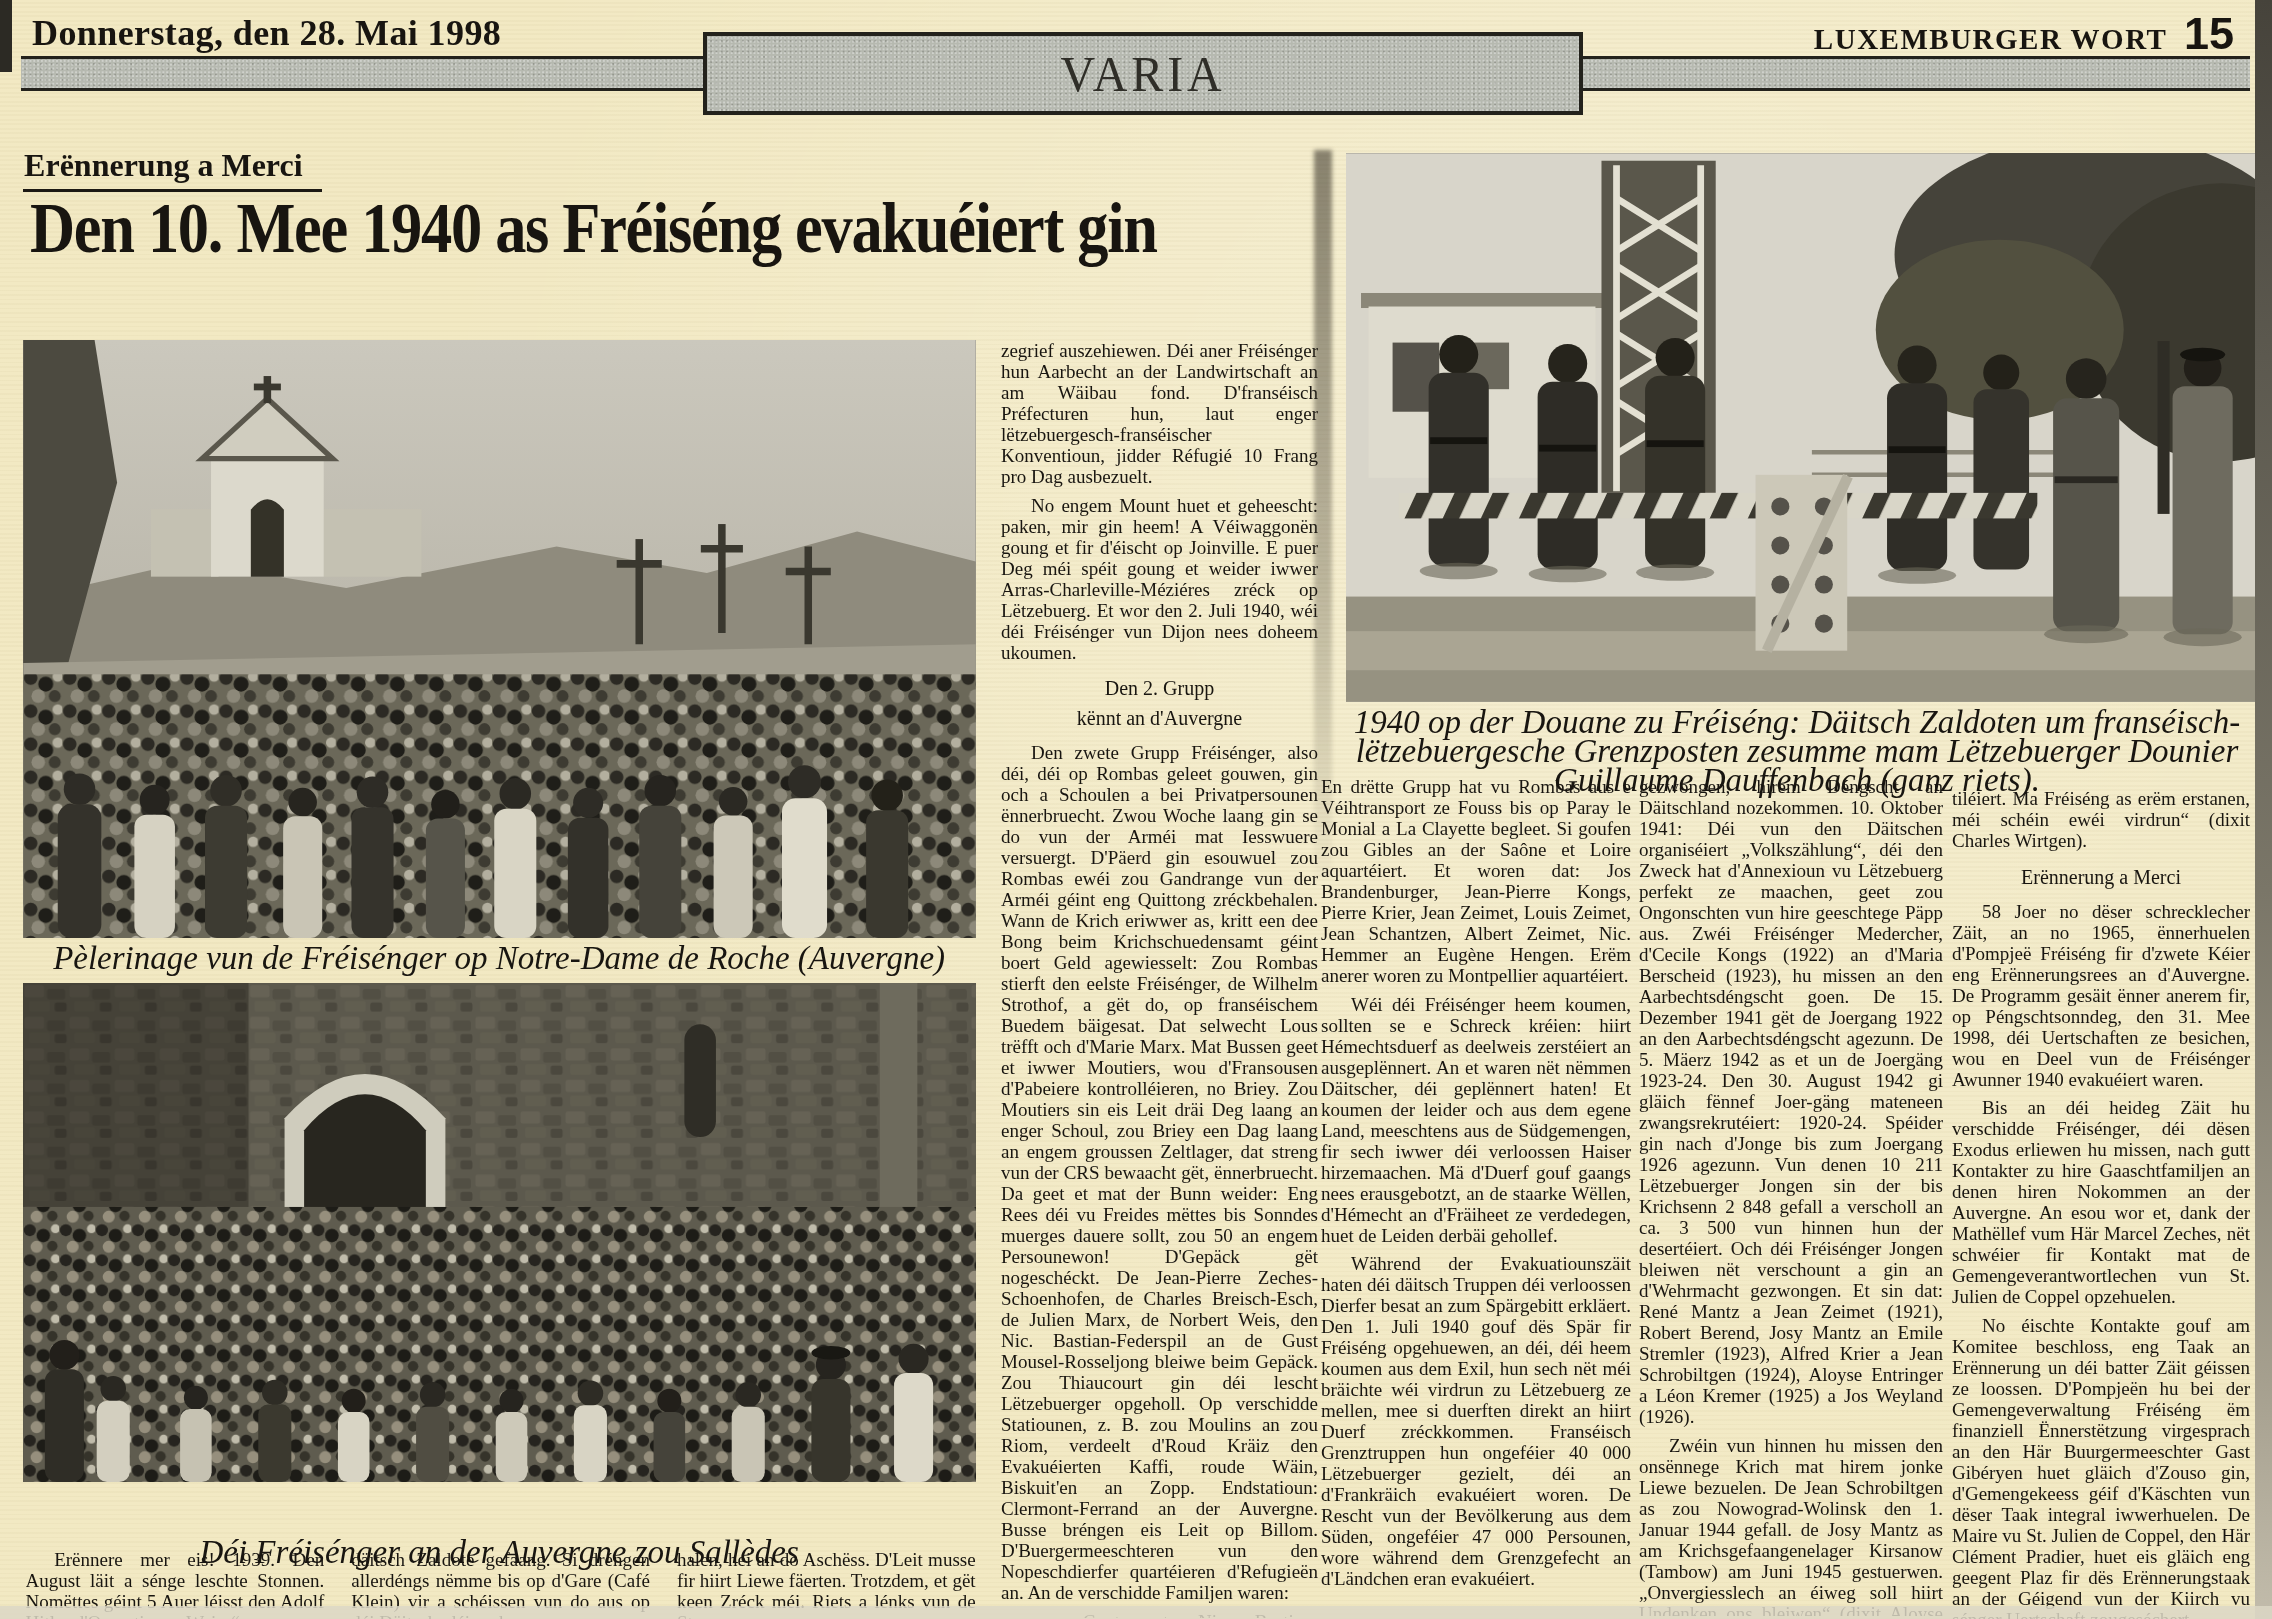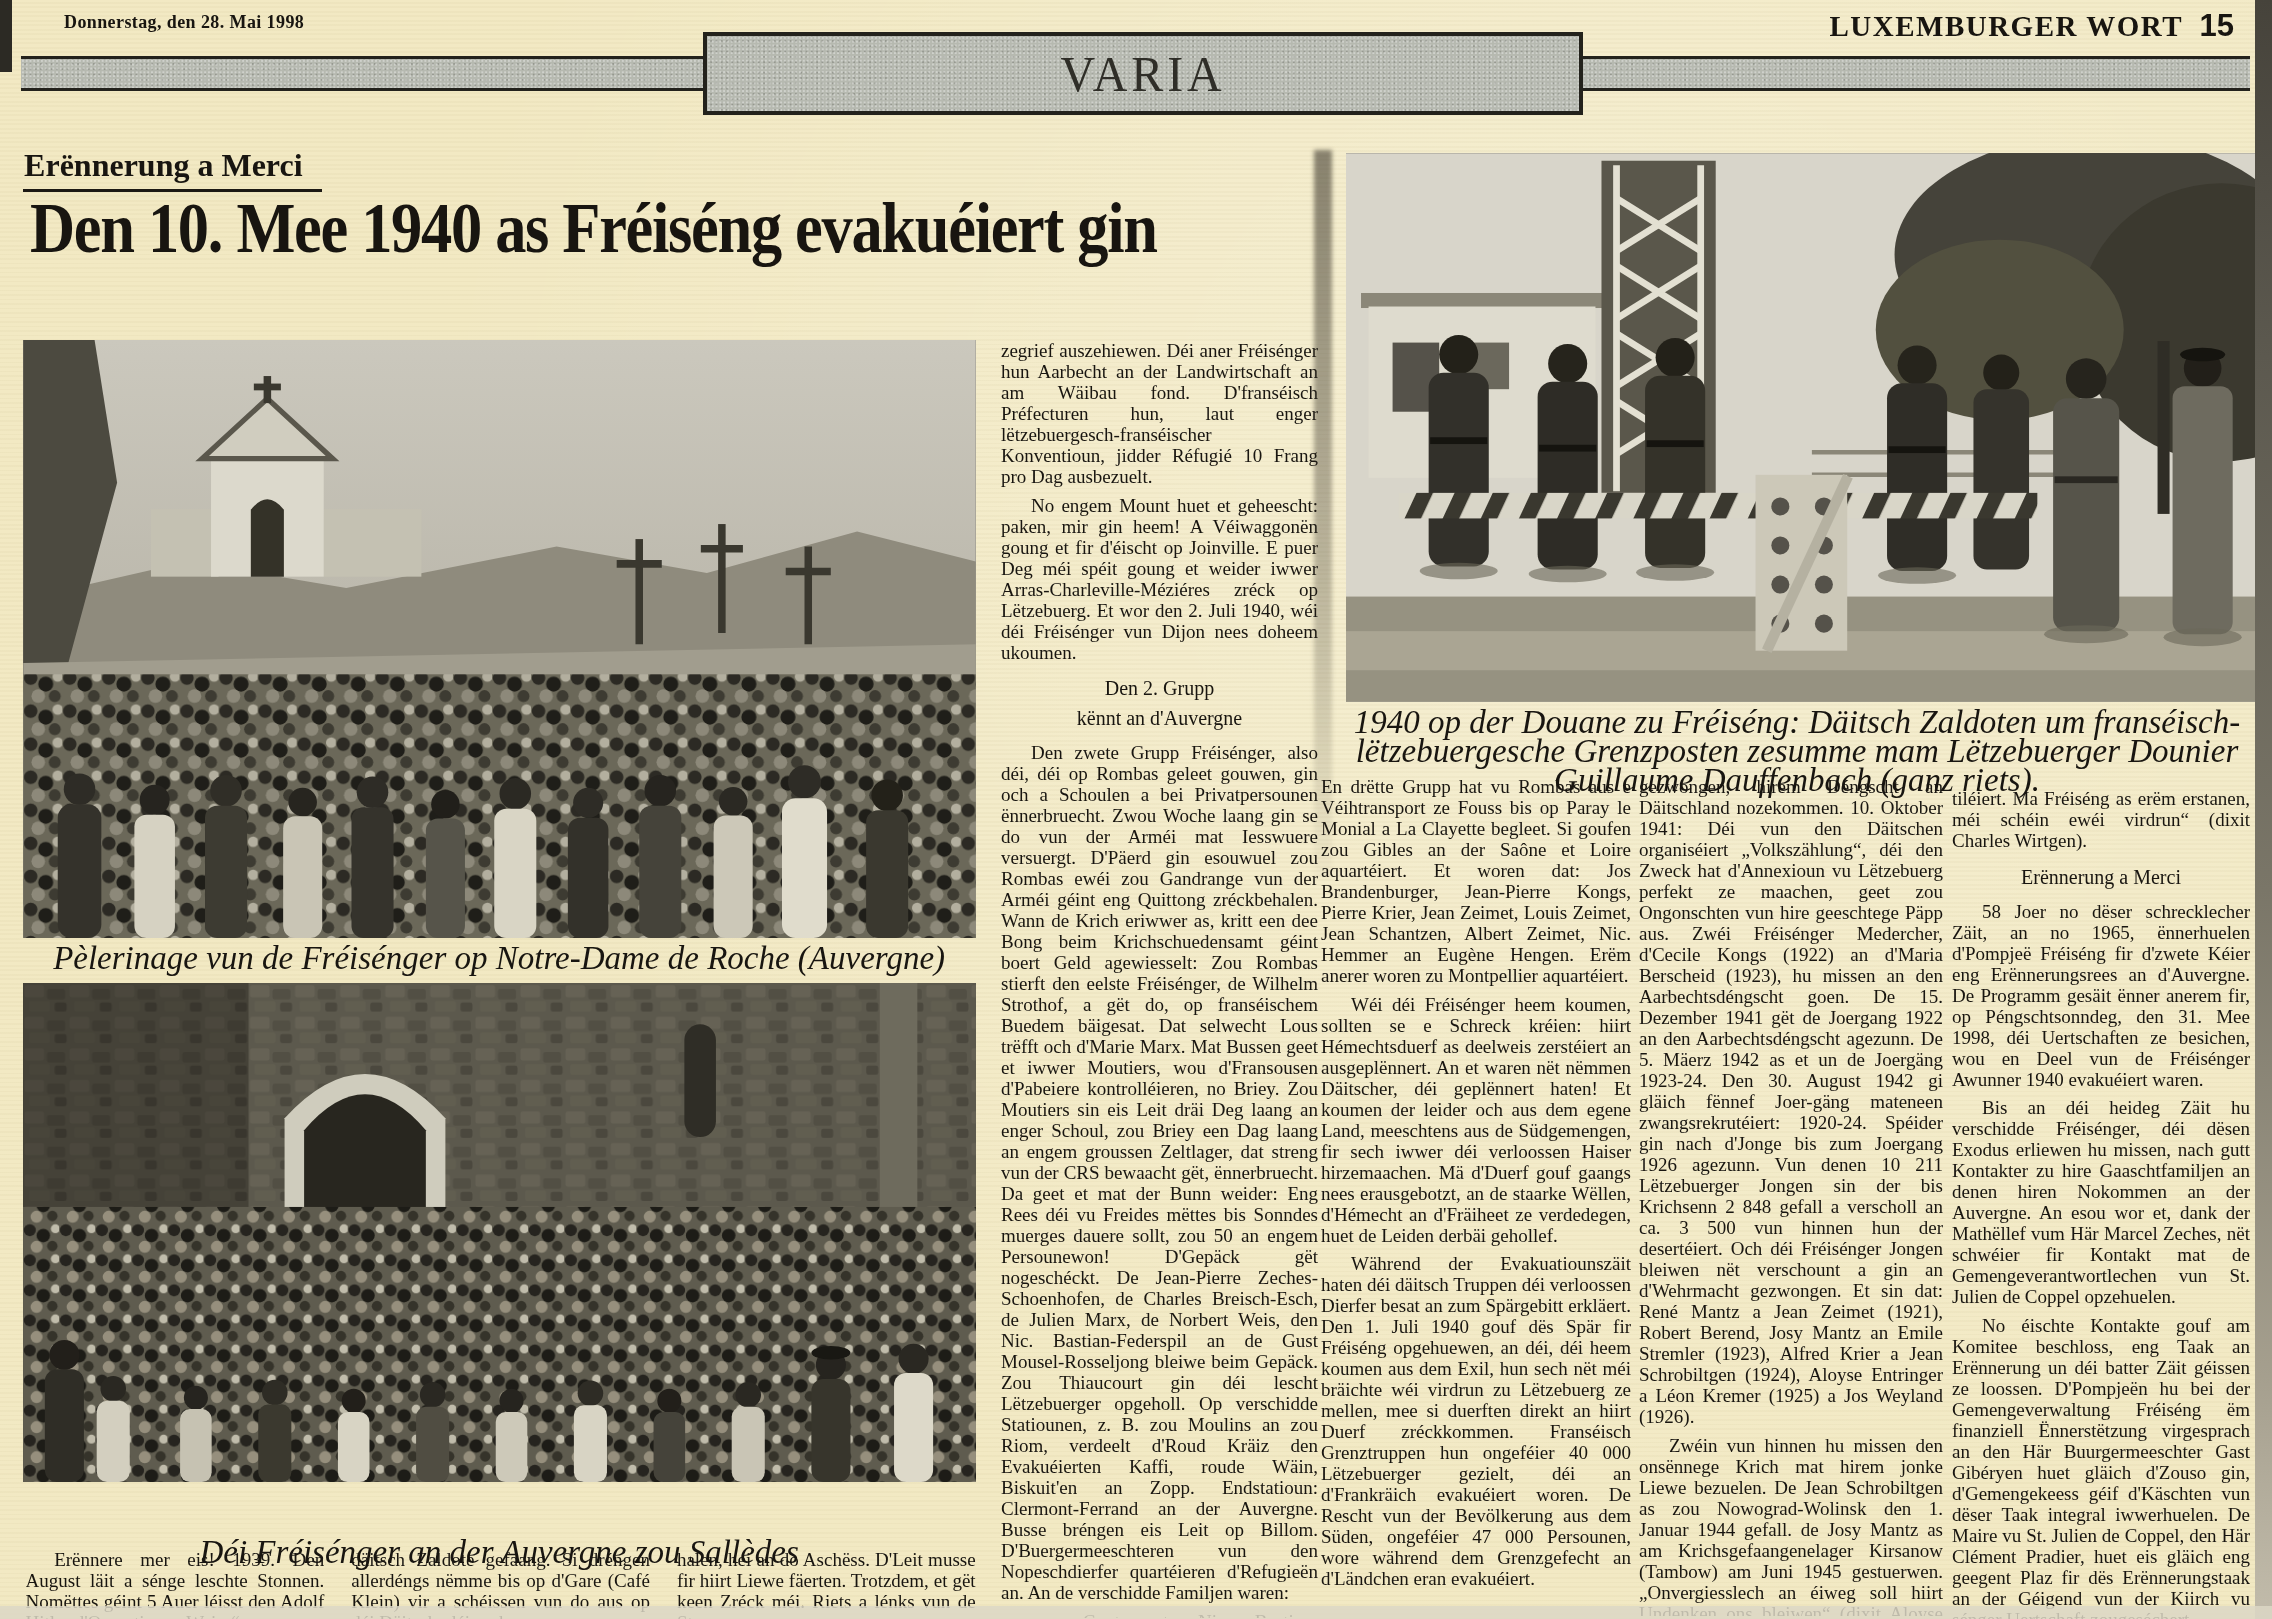--- a/index.html
+++ b/index.html
@@ -7,24 +7,24 @@
     position:relative;width:2273px;height:1619px;overflow:hidden;
     background:#f2e9c3;
     background-image:
       repeating-linear-gradient(0deg, rgba(120,100,40,0.035) 0 1.5px, rgba(0,0,0,0) 1.5px 4.5px),
       radial-gradient(circle at 70% 30%, rgba(255,255,255,0.25), rgba(0,0,0,0) 60%);
     font-family:"Liberation Serif","DejaVu Serif",serif;
     color:#181510;
   }
   .abs{position:absolute;}
   
-  .date{left:32px;top:12px;font-size:18px;font-weight:bold;letter-spacing:0.4px;margin-left:32px;}
+  .date{left:32px;top:12px;font-size:36px;font-weight:bold;letter-spacing:0.4px;}
   .masthead{right:39px;top:7.5px;display:flex;align-items:baseline;gap:16.5px;}
   .masthead .mh-title{font-size:29px;font-weight:bold;letter-spacing:1.5px;}
-  .masthead .mh-page{font-size:31px;font-weight:bold;font-family:"Liberation Sans","DejaVu Sans",sans-serif;}
+  .masthead .mh-page{font-size:45px;font-weight:bold;font-family:"Liberation Sans","DejaVu Sans",sans-serif;}
   
   .bandtex{
     background-color:#b6b9b0;
     background-image:
       radial-gradient(rgba(255,255,255,0.35) 0.8px, rgba(0,0,0,0) 1.1px),
       radial-gradient(rgba(40,40,35,0.22) 0.8px, rgba(0,0,0,0) 1.1px);
     background-size:3.8px 3.8px,5.3px 5.3px;background-position:0 0,1.5px 2.3px;
   }
   .band-left{left:21px;top:56px;width:682px;height:28.6px;border-top:3.8px solid #23221c;border-bottom:3.8px solid #23221c;}
   .band-right{left:1575px;top:56px;width:675px;height:28.6px;border-top:3.8px solid #23221c;border-bottom:3.8px solid #23221c;}

